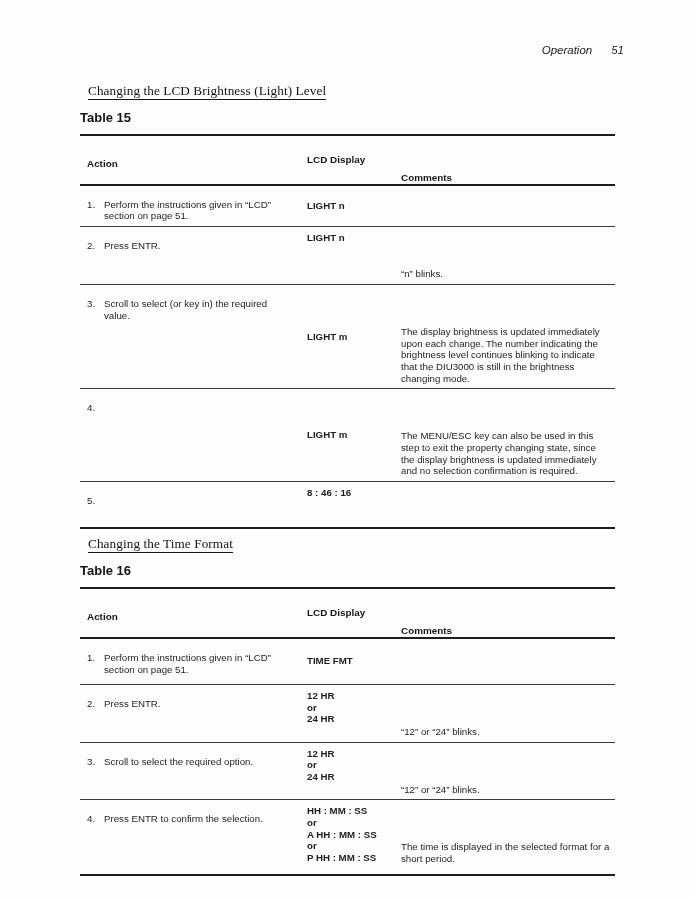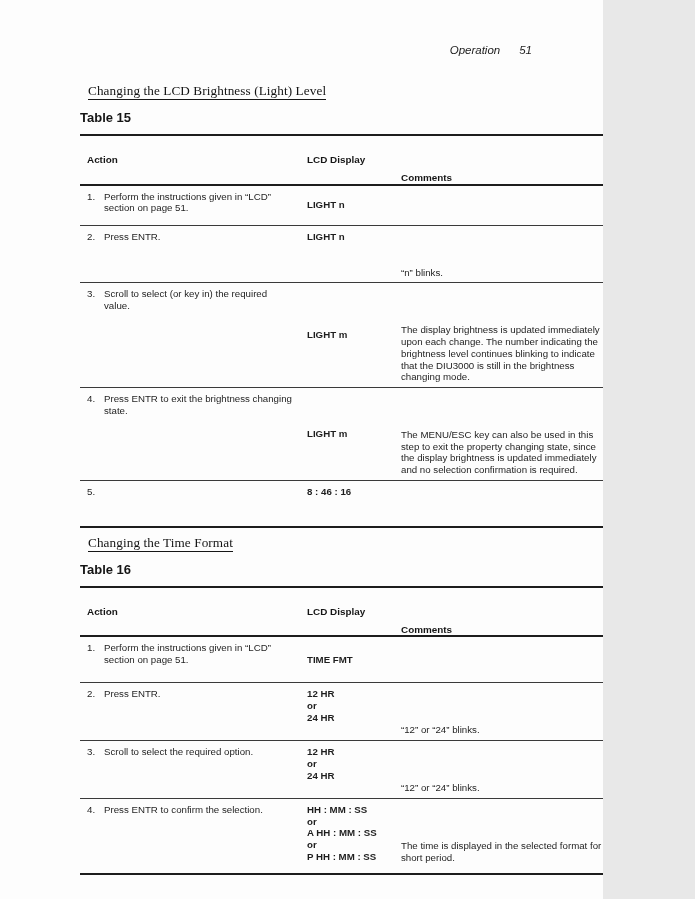--- a/index.html
+++ b/index.html
@@ -1,18 +1,18 @@
 <!DOCTYPE html>
 <html><head>
 <meta charset="utf-8">
 <style>
   html,body{margin:0;padding:0;background:#e8e8e8;}
   .page{
     position:relative;
-    width:603px;height:899px;
+    width:695px;height:899px;
     background:#fdfdfd;
     overflow:hidden;
     font-family:"Liberation Sans",sans-serif;
     color:#1e1e1e;
     box-sizing:border-box;
   }
   .doc-header{
     display:flex;justify-content:flex-end;align-items:baseline;
     gap:19px;
     margin:44px 71px 0 0;
@@ -43,21 +43,21 @@
     display:grid;grid-template-columns:227px 93px 215px;
     min-height:17px;align-items:center;
     border-bottom:2px solid #1d1d1d;
     font-weight:bold;font-size:9.9px;color:#161616;
   }
   .trow{
     display:grid;grid-template-columns:227px 93px 215px;
   }
   .trow + .trow{border-top:1px solid #3a3a3a;}
   .cell{padding-top:5px;padding-bottom:4px;box-sizing:border-box;}
-  .c-action,.action{padding-left:7px;padding-right:12px;}
+  .c-action,.action{padding-left:7px;padding-right:12px;margin-top:8px;}
   .action{display:flex;}
   .num{flex:0 0 17px;}
   .atext{flex:1 1 auto;}
   .c-lcd,.lcd{padding-left:0;padding-right:4px;}
   .lcd{font-weight:bold;}
   .lcd .pre{font-weight:bold;}
   .lcd.vc{align-self:center;padding-top:0;padding-bottom:0;}
   .c-comments,.comment{padding-left:1px;padding-right:3px;margin-top:36px;}
   .mh39{min-height:39px;}
   .mh74{min-height:74px;}
@@ -117,21 +117,20 @@
       </div>
       <div class="cell lcd vc">
         <div><span class="pre"></span><span>LIGHT m</span></div>
       </div>
       <div class="cell comment">The display brightness is updated immediately upon each change. The number indicating the brightness level continues blinking to indicate that the DIU3000 is still in the brightness changing mode.</div>
     </div>
 
     <div class="trow mh71">
       <div class="cell action">
         <span class="num">4.</span>
-        <span class="atext">Press ENTR to exit the brightness changing state.</span>
       </div>
       <div class="cell lcd vc">
         <div><span class="pre"></span><span>LIGHT m</span></div>
       </div>
       <div class="cell comment">The MENU/ESC key can also be used in this step to exit the property changing state, since the display brightness is updated immediately and no selection confirmation is required.</div>
     </div>
 
     <div class="trow mh32">
       <div class="cell action">
         <span class="num">5.</span>

